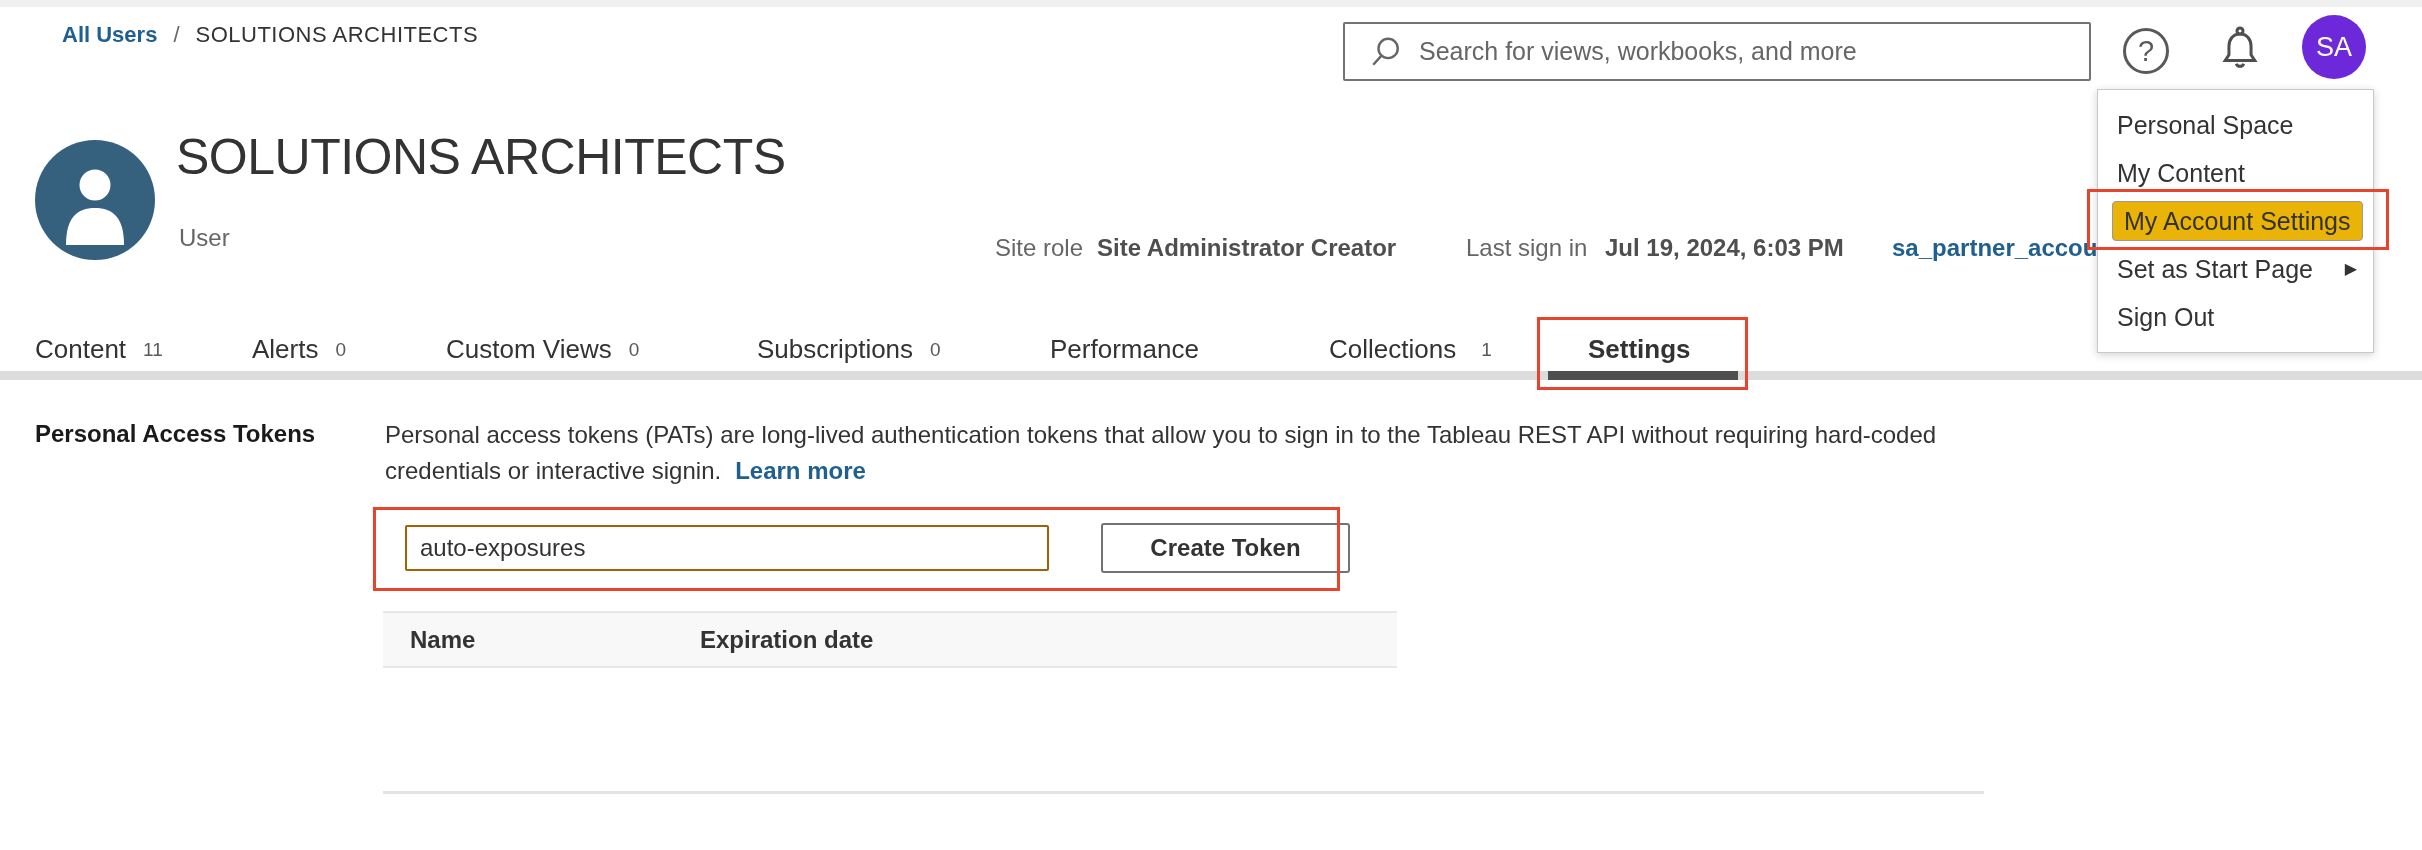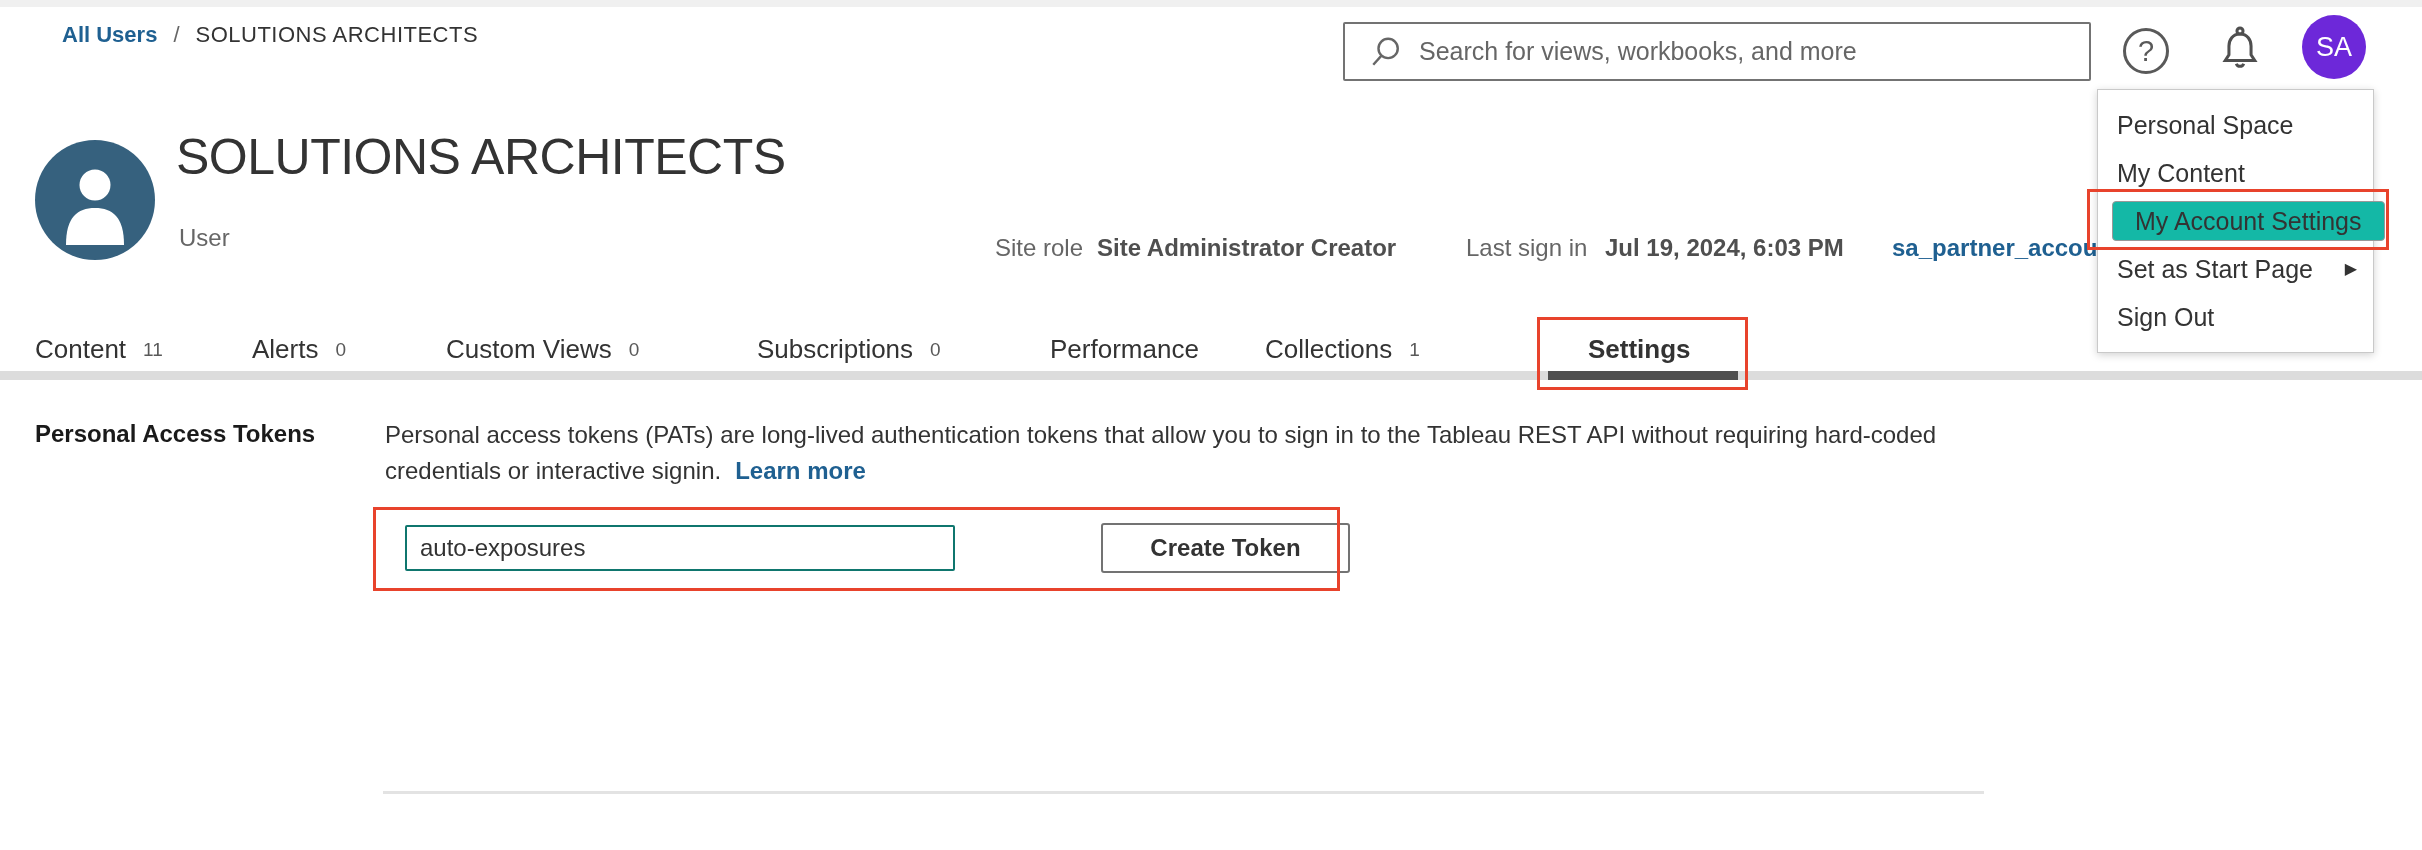--- a/index.html
+++ b/index.html
@@ -34,21 +34,21 @@
                background:#6d28d9; color:#fff; display:flex; align-items:center;
                justify-content:center; font-size:27px; cursor:pointer; }
 
   
   .menu { left:2097px; top:89px; width:277px; height:264px; background:#fff;
           border:1px solid #c9c9c9; box-shadow:0 2px 8px rgba(0,0,0,0.18);
           padding-top:11px; z-index:20; }
   .menu-item { height:48px; line-height:48px; padding-left:19px; font-size:25px; color:#333;
                cursor:pointer; white-space:nowrap; }
   .menu-item-boxed-slot { height:48px; display:flex; align-items:center; padding-left:14px; }
-  .menu-item-boxed { height:40px; line-height:38px; padding:0 22px; background:#14b8a6;
+  .menu-item-boxed { height:40px; line-height:38px; padding:0 11px; background:#eab308;
                      border:1px solid #999; border-radius:4px; font-size:25px; color:#333;
                      cursor:pointer; white-space:nowrap; }
   .menu-caret { float:right; margin-right:16px; font-size:16px; color:#333; }
 
   
   .avatar-lg { left:35px; top:140px; width:120px; height:120px; border-radius:50%;
                background:#36617e; overflow:hidden; display:flex; align-items:flex-end;
                justify-content:center; }
   .page-title { left:176px; top:128px; font-size:50px; color:#333; letter-spacing:-0.5px; }
   .subtitle { left:179px; top:224px; font-size:24px; color:#666; }
@@ -68,21 +68,21 @@
   .redbox { border:3px solid #e8432c; z-index:30; pointer-events:none; }
   .redbox-menu  { left:2087px; top:189px; width:302px; height:61px; }
   .redbox-tab   { left:1537px; top:317px; width:211px; height:73px; }
   .redbox-input { left:373px;  top:507px; width:967px; height:84px; }
 
   
   .pat-heading { left:35px; top:420px; font-size:24px; font-weight:700; color:#1a1a1a; }
   .pat-desc { left:385px; top:417px; width:1610px; font-size:24px; line-height:36px; color:#333; }
   .learn-more { color:#1f6091; font-weight:700; margin-left:14px; cursor:pointer; }
 
-  .token-input { left:405px; top:525px; width:550px; height:46px; border:2px solid #0f766e;
+  .token-input { left:405px; top:525px; width:644px; height:46px; border:2px solid #a16207;
                  border-radius:2px; font-size:24px; color:#333; padding:16px 13px;
                  font-family:"Liberation Sans", sans-serif; outline:none; }
   .create-btn { left:1053px; top:523px; width:249px; height:50px; background:#fff;
                 border:2px solid #737373; border-radius:3px; font-size:24px; font-weight:700;
                 color:#333; font-family:"Liberation Sans", sans-serif; cursor:pointer;margin-left:48px; }
 
   
   .pat-table { left:383px; top:611px; width:1014px; }
   .pat-thead { height:57px; background:#f8f8f8; border-top:2px solid #e7e7e7;
                border-bottom:2px solid #e7e7e7; position:relative; }
@@ -169,41 +169,45 @@
     <span>Custom Views</span>
     <span class="cnt">0</span>
   </div>
   <div class="abs tab" style="left:757px;">
     <span>Subscriptions</span>
     <span class="cnt">0</span>
   </div>
   <div class="abs tab" style="left:1050px;">
     <span>Performance</span>
   </div>
-  <div class="abs tab" style="left:1265px;">
+  <div class="abs tab" style="left:1329px;gap:8px;">
     <span>Collections</span>
     <span class="cnt">1</span>
   </div>
   <div class="abs tab sel" style="left:1588px;">
     <span>Settings</span>
   </div>
 
   <div class="abs tab-track"></div>
   <div class="abs tab-underline"></div>
 
   <div class="abs pat-heading">Personal Access Tokens</div>
   <div class="abs pat-desc">
     <span>Personal access tokens (PATs) are long-lived authentication tokens that allow you to sign in to the Tableau REST API without requiring hard-coded</span><br>
     <span>credentials or interactive signin.</span><span class="learn-more">Learn more</span>
   </div>
 
   <input class="abs token-input" type="text" value="auto-exposures" style="">
   <button class="abs create-btn">Create Token</button>
 
   <div class="abs pat-table">
+    <div class="pat-thead">
+      <span class="col-name th">Name</span>
+      <span class="col-exp th">Expiration date</span>
+    </div>
   </div>
 
   <div class="abs bottom-divider"></div>
 
   <div class="abs redbox redbox-menu"></div>
   <div class="abs redbox redbox-tab"></div>
   <div class="abs redbox redbox-input"></div>
 
 </div>
 

